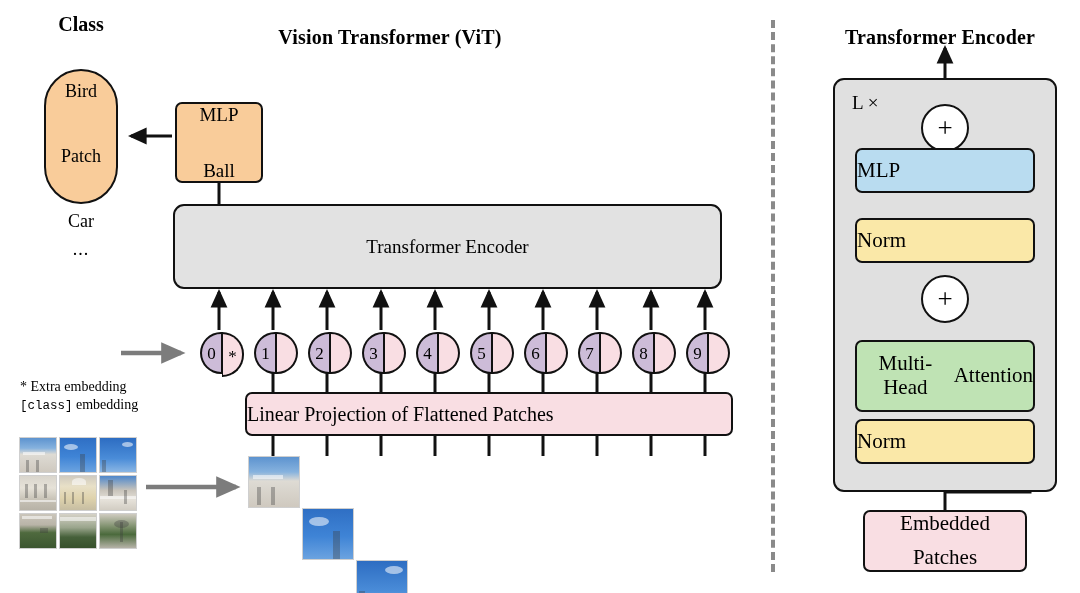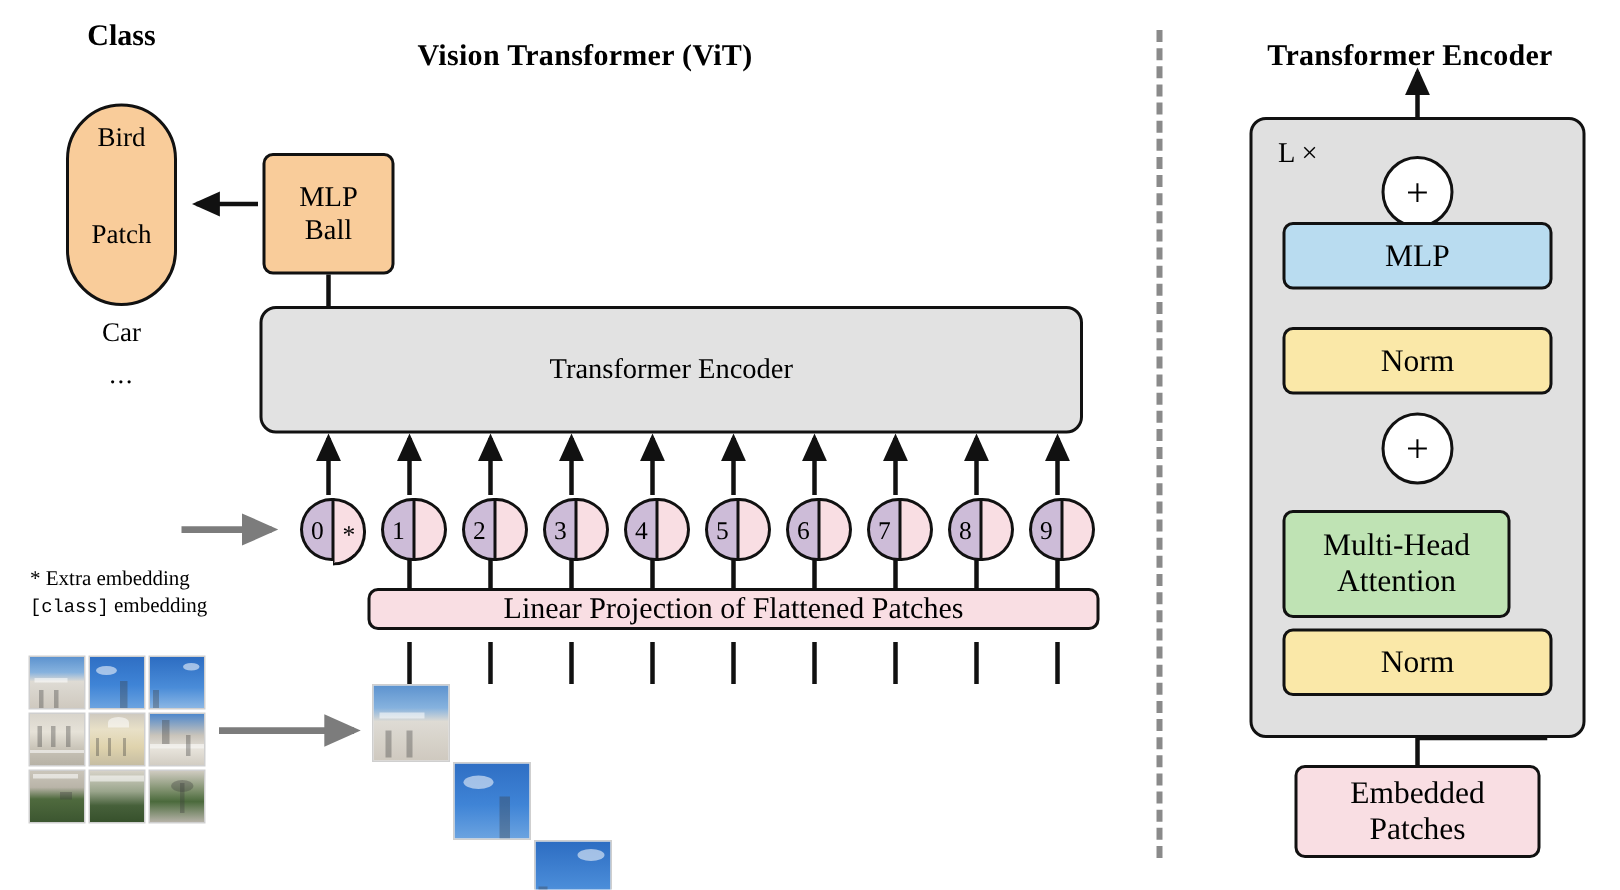--- a/index.html
+++ b/index.html
@@ -19,21 +19,21 @@
     text-align:center;white-space:nowrap;
   }
 
   
   .node{
     border:2.2px solid #111;
     display:flex;align-items:center;justify-content:center;
     text-align:center;line-height:1.12;
     font-size:19px;
   }
-  .r6{border-radius:7px;}
+  .r6{border-radius:7px;justify-content:space-between;}
   .r10{border-radius:11px;}
   .pill{border-radius:999px;}
 
   .c-orange{background:#f9cc9a;}
   .c-gray{background:#e2e2e2;}
   .c-pink{background:#f9dee3;}
   .c-blue{background:#b9dcf0;}
   .c-yellow{background:#fae8a8;}
   .c-green{background:#bfe3b4;}
   .c-panel{background:#e0e0e0;}
@@ -249,21 +249,21 @@
   </div>
   <div class="abs tok" style="left:632px;top:332px;">
     <div class="half lft">8</div>
     <div class="half rgt"></div>
   </div>
   <div class="abs tok" style="left:686px;top:332px;">
     <div class="half lft">9</div>
     <div class="half rgt"></div>
   </div>
 
-  <div class="abs node r6 c-pink" style="left:245px;top:392px;width:488px;height:28px;font-size:20px;">
+  <div class="abs node r6 c-pink" style="left:245px;top:392px;width:488px;height:44px;font-size:20px;">
     <span>Linear Projection of Flattened Patches</span>
   </div>
 
   <div class="abs" style="left:19px;top:437px;width:120px;height:115px;display:grid;grid-template-columns:repeat(3,38px);grid-template-rows:repeat(3,36px);gap:2px;">
     <div class="patch p-bld">
       <div class="det" style="left:3px;top:14px;width:22px;height:3px;"></div>
       <div class="det-d" style="left:6px;top:22px;width:3px;height:12px;"></div>
       <div class="det-d" style="left:16px;top:22px;width:3px;height:12px;"></div>
     </div>
     <div class="patch p-sky">
@@ -337,21 +337,21 @@
   </div>
 
   <div class="abs node r6 c-blue" style="left:855px;top:148px;width:180px;height:45px;font-size:21px;">
     <span>MLP</span>
   </div>
 
   <div class="abs node r6 c-yellow" style="left:855px;top:218px;width:180px;height:45px;font-size:21px;">
     <span>Norm</span>
   </div>
 
-  <div class="abs node r6 c-green" style="left:855px;top:340px;width:152px;height:72px;flex-direction:column;font-size:21px;">
+  <div class="abs node r6 c-green" style="left:855px;top:340px;width:180px;height:72px;flex-direction:row;font-size:21px;">
     <span>Multi-Head</span>
     <span>Attention</span>
   </div>
 
   <div class="abs node r6 c-yellow" style="left:855px;top:419px;width:180px;height:45px;font-size:21px;">
     <span>Norm</span>
   </div>
 
   <div class="abs node r6 c-pink" style="left:863px;top:510px;width:164px;height:62px;flex-direction:column;font-size:21px;">
     <span>Embedded</span>

